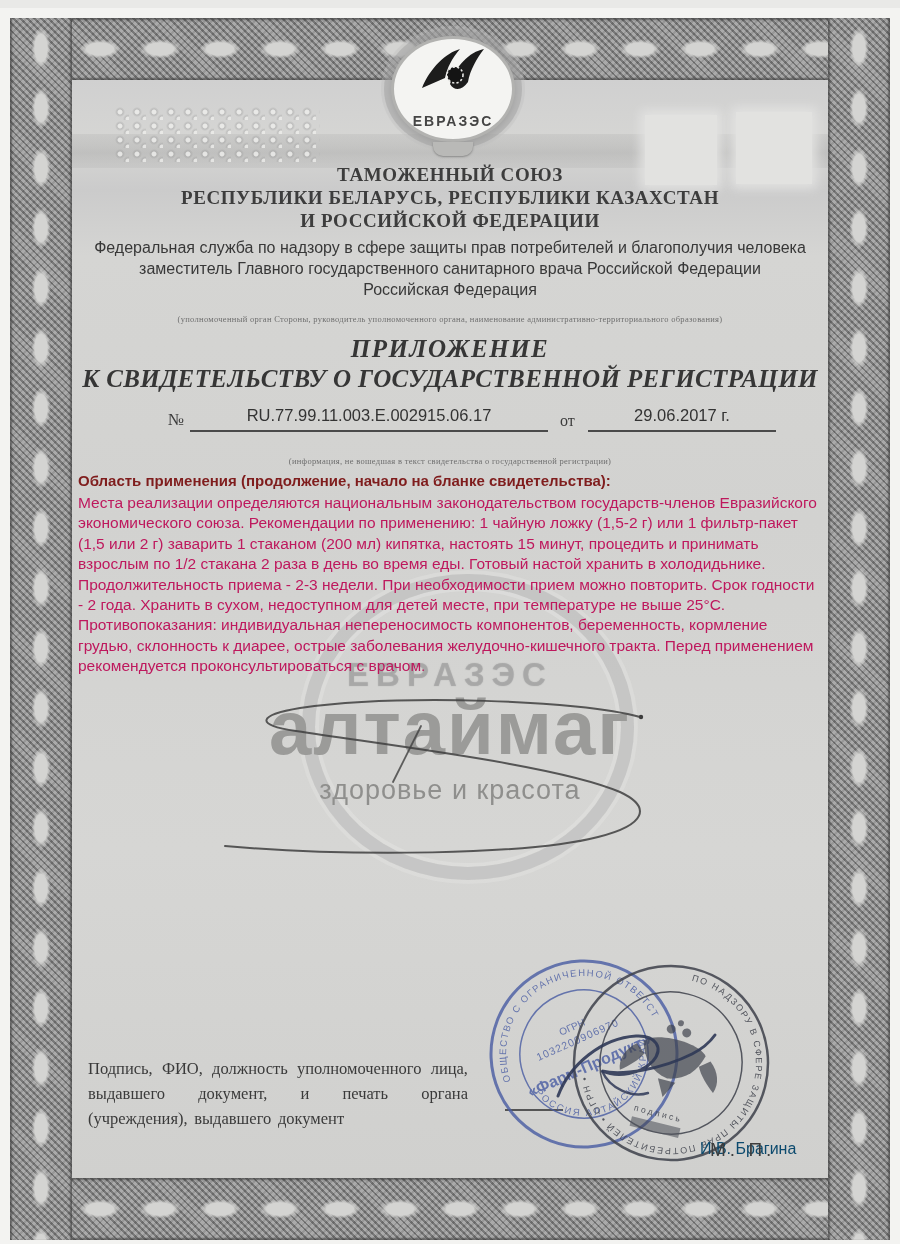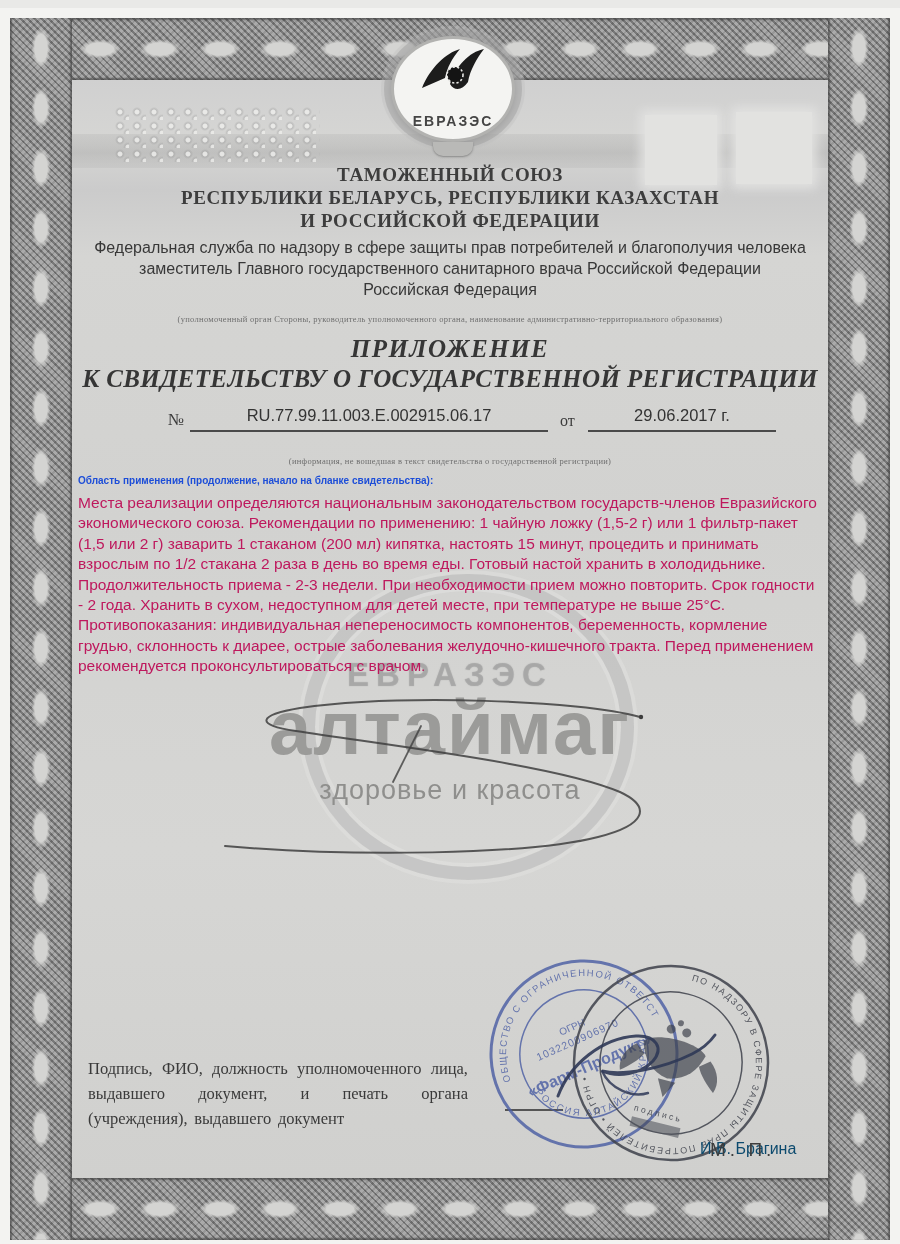--- a/index.html
+++ b/index.html
@@ -79,21 +79,21 @@
   .title .t1 { font-size:25px; line-height:30px; letter-spacing:1.5px; }
   .title .t2 { font-size:25px; line-height:30px; letter-spacing:.4px; }
   
   .numrow { position:absolute; left:168px; top:398px; width:608px; height:28px; z-index:4; }
   .numrow .no { position:absolute; left:0; top:4px; font-family:"Liberation Serif", serif; font-size:17px; color:#3c3c3c; }
   .numrow .u1 { position:absolute; left:22px; top:0; width:358px; border-bottom:2px solid #4a4a4a; text-align:center; font-size:16.5px; padding-bottom:5px; color:#333; }
   .numrow .ot { position:absolute; left:392px; top:6px; font-family:"Liberation Serif", serif; font-size:16px; color:#3c3c3c; }
   .numrow .u2 { position:absolute; left:420px; top:0; width:188px; border-bottom:2px solid #4a4a4a; text-align:center; font-size:16.5px; padding-bottom:5px; color:#333; }
   
   .bodytext { position:absolute; left:78px; top:463px; width:744px; z-index:4; }
-  .bodytext .hd { font-weight:bold; font-size:10px; line-height:20px; color:#1d4ed8; }
+  .bodytext .hd { font-weight:bold; font-size:15px; line-height:20px; color:#7f1d1d; }
   .bodytext .pg { margin-top:2px; font-size:15.5px; line-height:20.4px; color:#be185d; }
   
   .wm-circle { position:absolute; left:302px; top:566px; width:332px; height:306px; border-radius:50%;
     border:13px solid rgba(186,186,186,.55); box-shadow:inset 0 0 0 4px rgba(225,225,223,.6), 0 0 0 4px rgba(225,225,223,.5); z-index:1; }
   .wm-evrazes { position:absolute; left:0; right:0; top:648px; text-align:center; z-index:2;
     font-weight:bold; font-size:33px; letter-spacing:7px; color:rgba(170,170,170,.55); text-shadow:0 0 1px rgba(120,120,120,.5); }
   .wm-brand { position:absolute; left:0; right:0; top:676px; text-align:center; z-index:2;
     font-weight:bold; font-size:76px; letter-spacing:2px; color:#9b9b99; }
   .wm-tagline { position:absolute; left:0; right:0; top:767px; text-align:center; z-index:2;
     font-size:27px; letter-spacing:1px; color:#8f8f8d; }

